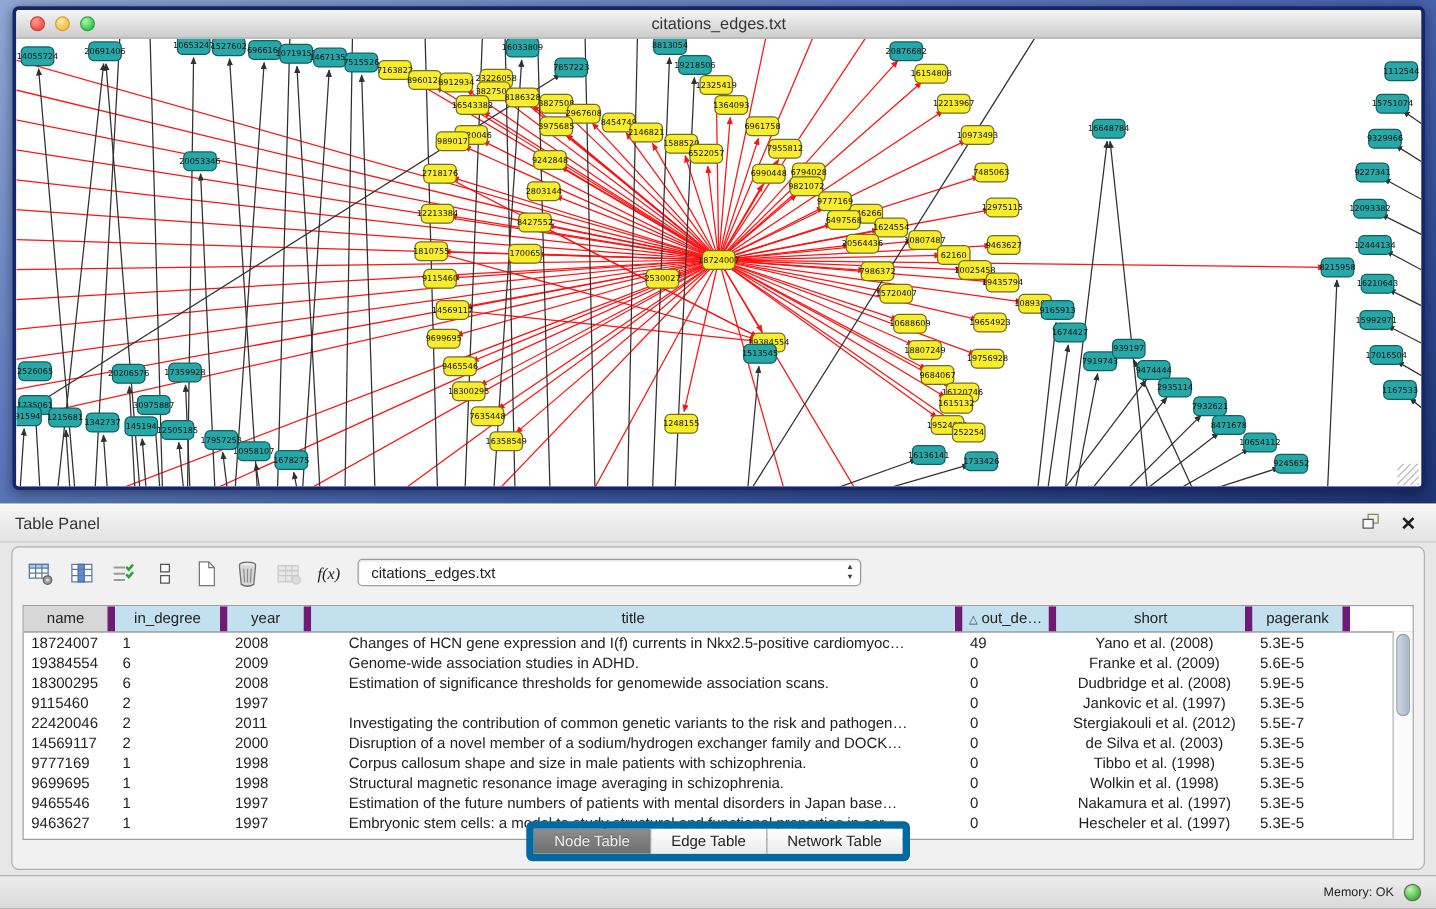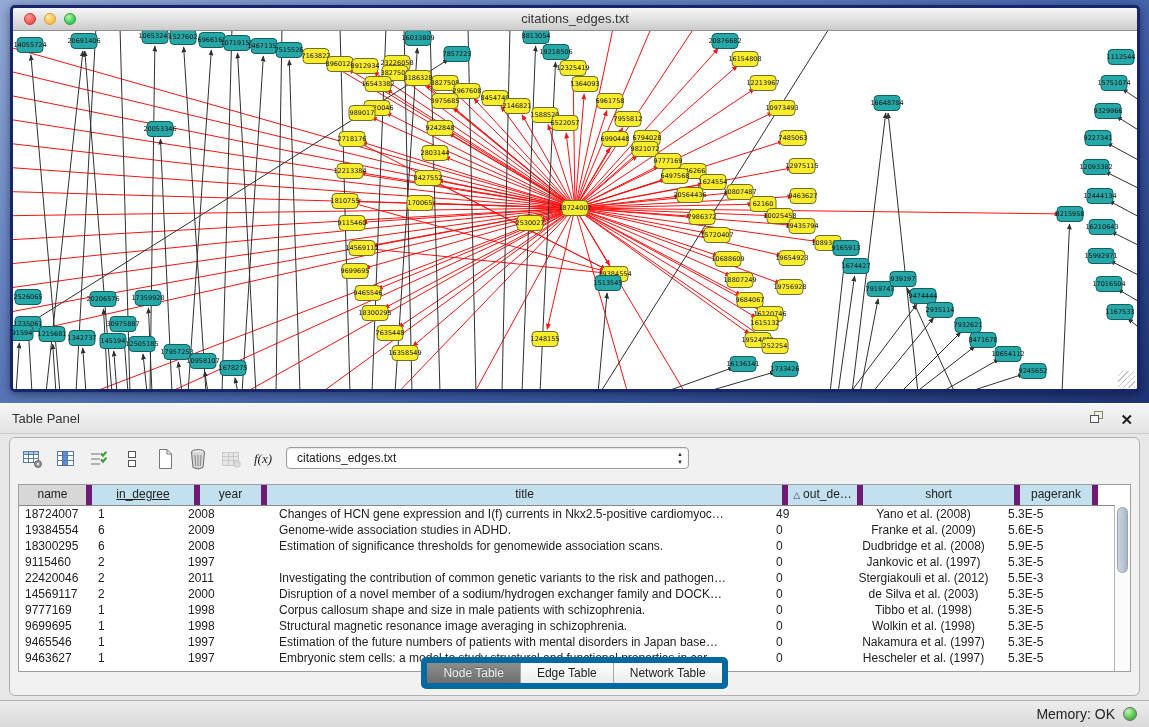--- a/index.html
+++ b/index.html
@@ -72,21 +72,21 @@
     box-shadow:0 1px 0 rgba(255,255,255,.7);}
   .tab{padding:0 16px;font-size:12px;line-height:20px;color:#222;
     background:linear-gradient(#ffffff,#ebebeb);border-left:1px solid #a5a5a5;}
   .tab:first-child{border-left:none;}
   .tab.selected{background:linear-gradient(#8d8d8d,#6e6e6e);color:#f3f3f3;text-shadow:0 -1px 0 rgba(0,0,0,.3);}
 
   
   .statusbar{position:absolute;left:0;top:700px;width:1149px;height:27px;
     background:linear-gradient(#ededed,#d9d9d9);border-top:1px solid #b0b0b0;box-sizing:border-box;}
   .status-right{position:absolute;right:12px;top:0;height:100%;display:flex;align-items:center;gap:8px;}
-  .status-right .mlabel{font-size:14px;color:#222;}
+  .status-right .mlabel{font-size:10px;color:#222;}
   .memdot{width:14px;height:14px;border-radius:50%;box-sizing:border-box;border:1px solid #6a6a6a;
     background:radial-gradient(circle at 35% 30%,#c9f3bc,#58c94f 55%,#2f9a2c);}
 </style>
 </head>
 <body>
 
 <div class="app">
 
   <div class="desktop">
     <div class="netwin">
@@ -594,21 +594,21 @@
           <span class="darr">
               <span>▲</span>
               <span>▼</span>
             </span>
         </div>
       </div>
 
       <div class="tablewrap">
         <div class="thead" id="thead">
             <div class="th gray" style="width: 73px;">name</div>
-            <div class="th" style="width: 108px; text-decoration: underline;">in_degree</div>
+            <div class="th" style="width: 90px;">in_degree</div>
             <div class="th" style="width: 67px;">year</div>
             <div class="th" style="width: 521px;">title</div>
             <div class="th" style="width: 75px;"><span class="sorttri">△</span>out_de…</div>
             <div class="th" style="width: 157px;">short</div>
             <div class="th" style="width: 78px;">pagerank</div>
             <div class="th fill"></div>
           </div>
         <div id="tbody">
             <div class="trow">
               <div class="td" style="width: 73px;">18724007</div>
@@ -646,21 +646,21 @@
               <div class="td center" style="width: 157px;">Jankovic et al. (1997)</div>
               <div class="td" style="width: 78px;">5.3E-5</div>
             </div>
             <div class="trow">
               <div class="td" style="width: 73px;">22420046</div>
               <div class="td" style="width: 90px;">2</div>
               <div class="td" style="width: 67px;">2011</div>
               <div class="td pad30" style="width: 521px;">Investigating the contribution of common genetic variants to the risk and pathogen…</div>
               <div class="td" style="width: 75px;">0</div>
               <div class="td center" style="width: 157px;">Stergiakouli et al. (2012)</div>
-              <div class="td" style="width: 78px;">5.5E-3</div>
+              <div class="td" style="width: 78px;">5.5E-7</div>
             </div>
             <div class="trow">
               <div class="td" style="width: 73px;">14569117</div>
               <div class="td" style="width: 90px;">2</div>
               <div class="td" style="width: 67px;">2000</div>
               <div class="td pad30" style="width: 521px;">Disruption of a novel member of a sodium/hydrogen exchanger family and DOCK…</div>
               <div class="td" style="width: 75px;">0</div>
               <div class="td center" style="width: 157px;">de Silva et al. (2003)</div>
               <div class="td" style="width: 78px;">5.3E-5</div>
             </div>

